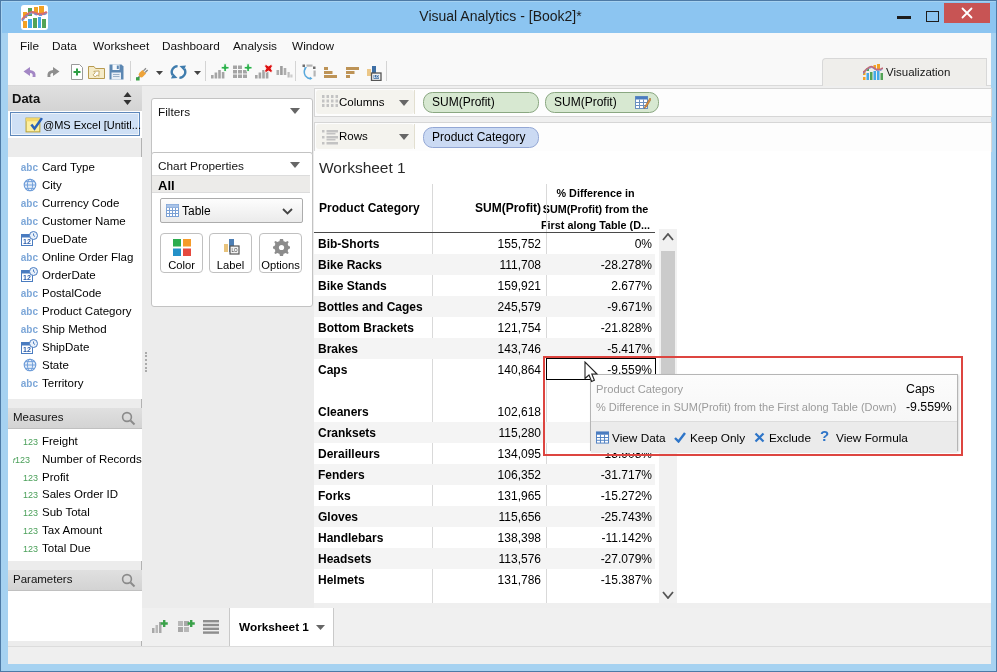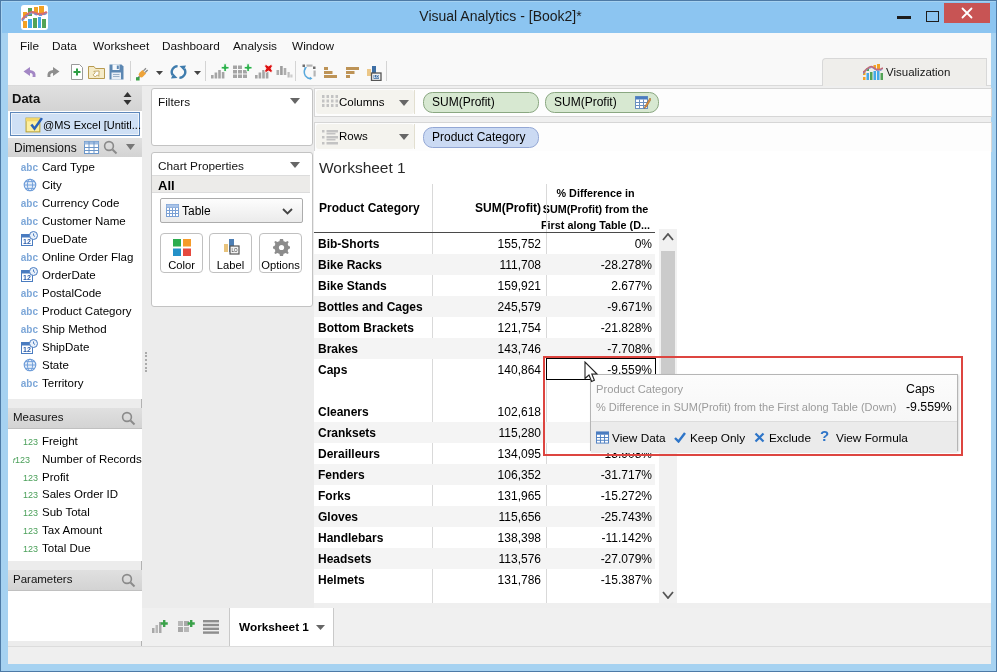--- a/index.html
+++ b/index.html
@@ -225,35 +225,20 @@
     </div>
     <div class="white" style="top:25px;left:0;width:134px;height:27px"></div>
     <div class="abs" style="left:2px;top:26px;width:130px;height:24px;background:#cfe0f5;border:1px solid #5d87ba;box-shadow:inset 0 0 0 1px #eef4fb">
       <svg style="position:absolute;left:14px;top:2px" width="18" height="20" viewBox="0 0 17 17">
         <rect x="1" y="2" width="13" height="13" fill="#fdeFA0" stroke="#b8a23a"></rect>
         <rect x="1" y="2" width="13" height="3" fill="#f5d86a"></rect>
         <path d="M6 8 L9 12 L16 2" fill="none" stroke="#2a62b8" stroke-width="2.4"></path>
       </svg>
       <span style="position:absolute;left:32px;top:6px;font-size:11px;white-space:nowrap">@MS Excel [Untitl...</span>
     </div>
-    <div class="sechead" style="top:52px;height:19px">
-        <span class="t" style="top:3px;left:6px;font-size:12px">Dimensions</span>
-      <svg style="position:absolute;left:76px;top:3px" width="15" height="13" viewBox="0 0 15 13">
-          <rect x="0.5" y="0.5" width="14" height="12" fill="#fff" stroke="#6b96c9"></rect>
-          <rect x="0.5" y="0.5" width="14" height="3" fill="#9dbbe0"></rect>
-          <path d="M5 0.5 V12.5 M10 0.5 V12.5 M0.5 6.5 H14.5 M0.5 9.5 H14.5" stroke="#6b96c9" stroke-width="1"></path>
-        </svg>
-      <svg style="position:absolute;left:95px;top:2px" width="15" height="15" viewBox="0 0 15 15">
-          <circle cx="6" cy="6" r="4.4" fill="none" stroke="#8a8a8a" stroke-width="1.6"></circle>
-          <path d="M9.5 9.5 L13.5 13.5" stroke="#8a8a8a" stroke-width="2"></path>
-        </svg>
-      <svg style="position:absolute;left:118px;top:6px" width="9" height="6" viewBox="0 0 9 6">
-          <path d="M0 0 h9 l-4.5 6 z" fill="#777"></path>
-        </svg>
-    </div>
     <div class="white" style="top:71px;left:0;width:134px;height:242px">
       <div class="fitem" style="top:1px">
           <span class="ic abc" style="top:4px">abc</span>
           <span class="lb">Card Type</span>
         </div>
       <div class="fitem" style="top:19px">
           <svg style="position:absolute;left:15px;top:2px" width="14" height="14" viewBox="0 0 14 14">
             <circle cx="7" cy="7" r="5.8" fill="#e4eefa" stroke="#6b9bd8" stroke-width="1.1"></circle>
             <ellipse cx="7" cy="7" rx="2.6" ry="5.8" fill="none" stroke="#6b9bd8" stroke-width="0.9"></ellipse>
             <path d="M1.2 7 H12.8 M2.2 3.6 H11.8 M2.2 10.4 H11.8" stroke="#6b9bd8" stroke-width="0.9" fill="none"></path>
@@ -367,21 +352,21 @@
     </div>
     <div class="sechead" style="top:484px;height:20px">
         <span class="t" style="top:3px">Parameters</span>
       <svg style="position:absolute;left:113px;top:3px" width="15" height="15" viewBox="0 0 15 15">
           <circle cx="6" cy="6" r="4.4" fill="none" stroke="#8a8a8a" stroke-width="1.6"></circle>
           <path d="M9.5 9.5 L13.5 13.5" stroke="#8a8a8a" stroke-width="2"></path>
         </svg>
     </div>
   </div>
   <div class="abs" id="midpanel">
-    <div class="card" style="left:9px;top:2px;width:160px;height:56px">
+    <div class="card" style="left:9px;top:12px;width:160px;height:56px">
       <div class="cardhead">
           <span style="position:absolute;left:6px;top:6px">Filters</span>
         <svg style="position:absolute;right:12px;top:9px" width="10" height="6" viewBox="0 0 10 6">
             <path d="M0 0 h10 l-5 6 z" fill="#666"></path>
           </svg>
       </div>
     </div>
     <div class="card" style="left:9px;top:66px;width:160px;height:153px">
       <div class="cardhead">
           <span style="position:absolute;left:6px;top:6px">Chart Properties</span>
@@ -516,21 +501,21 @@
           <span class="c3">-9.671%</span>
         </div>
       <div class="trow" style="top:84px">
           <span class="c1">Bottom Brackets</span>
           <span class="c2">121,754</span>
           <span class="c3">-21.828%</span>
         </div>
       <div class="trow alt" style="top:105px">
           <span class="c1">Brakes</span>
           <span class="c2">143,746</span>
-          <span class="c3">-7.708%</span>
+          <span class="c3">-5.417%</span>
         </div>
       <div class="trow" style="top:126px">
           <span class="c1">Caps</span>
           <span class="c2">140,864</span>
           <span class="c3">-9.559%</span>
         </div>
       <div class="trow" style="top:168px">
           <span class="c1">Cleaners</span>
           <span class="c2">102,618</span>
           <span class="c3">-34.115%</span>

